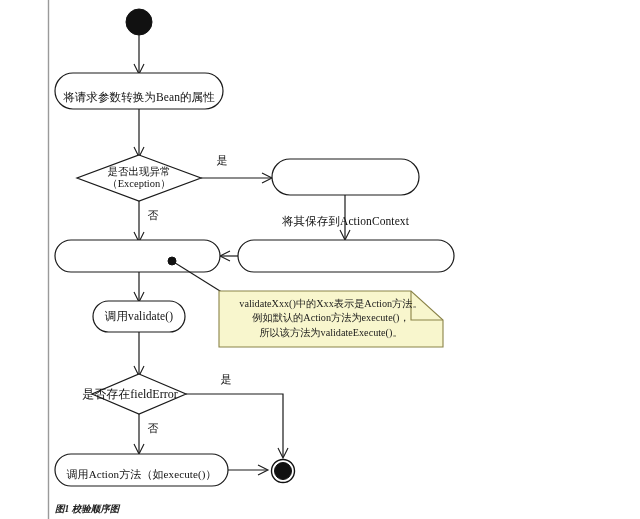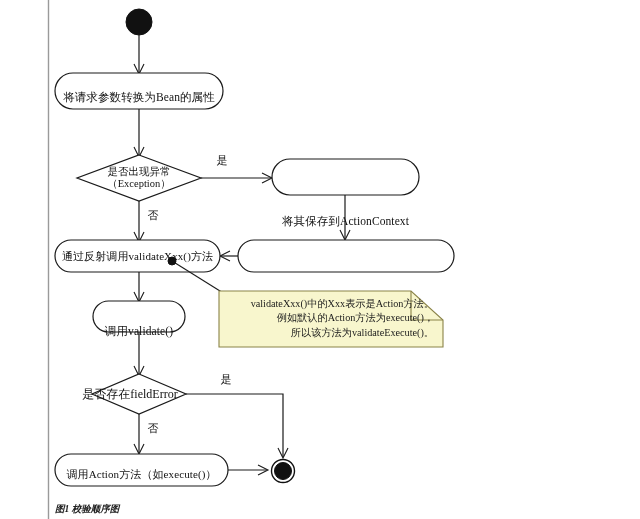--- a/index.html
+++ b/index.html
@@ -43,21 +43,21 @@
     line-height: 1.15;
   }
   .guard-label {
     font-size: 11px;
   }
   .note-text {
     position: absolute;
     font-size: 10.2px;
     line-height: 1.42;
     color: #1a1a1a;
-    text-align: right;
+    text-align: center;
     white-space: pre-line;
   }
   .caption {
     position: absolute;
     font-size: 9.5px;
     font-style: italic;
     font-weight: bold;
     color: #222222;
     white-space: nowrap;
     margin-top: 12px;
@@ -134,23 +134,22 @@
     <span>（Exception）</span>
   </div>
 
   <div class="node-label guard-label" style="left:210px; top:152px; width:24px; height:16px;">是</div>
 
   <div class="node-label guard-label" style="left:141px; top:207px; width:24px; height:16px;">否</div>
 
   <div class="node-label action-label" style="left:272px; top:159px; width:147px; height:36px;margin-top:44px;">将其保存到ActionContext</div>
 
 
-  <div class="node-label action-label" style="left:55px; top:240px; width:165px; height:32px; font-size:11px;">通过反射调用validateXxx()方法</div>
 
-  <div class="node-label action-label" style="left:93px; top:316px; width:92px; height:31px;">调用validate()</div>
+  <div class="node-label action-label" style="left:93px; top:301px; width:92px; height:31px;">调用validate()</div>
 
   <div class="node-label decision-label" style="left:71px; top:386px; width:118px; height:17px; font-size:12px;">是否存在fieldError</div>
 
   <div class="node-label guard-label" style="left:214px; top:371px; width:24px; height:16px;">是</div>
 
   <div class="node-label guard-label" style="left:141px; top:420px; width:24px; height:16px;">否</div>
 
   <div class="node-label action-label" style="left:55px; top:454px; width:173px; height:40px; font-size:11px;">调用Action方法（如execute()）</div>
 
   <div class="note-text" style="left:228px; top:297px; width:206px;">validateXxx()中的Xxx表示是Action方法。

